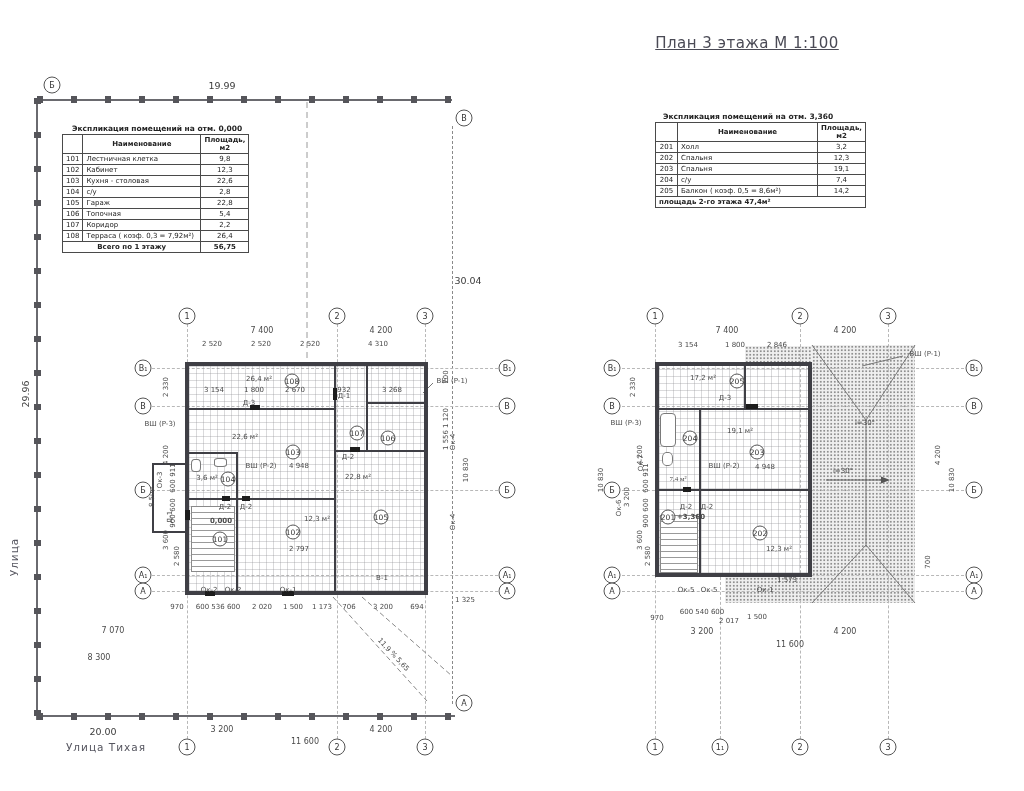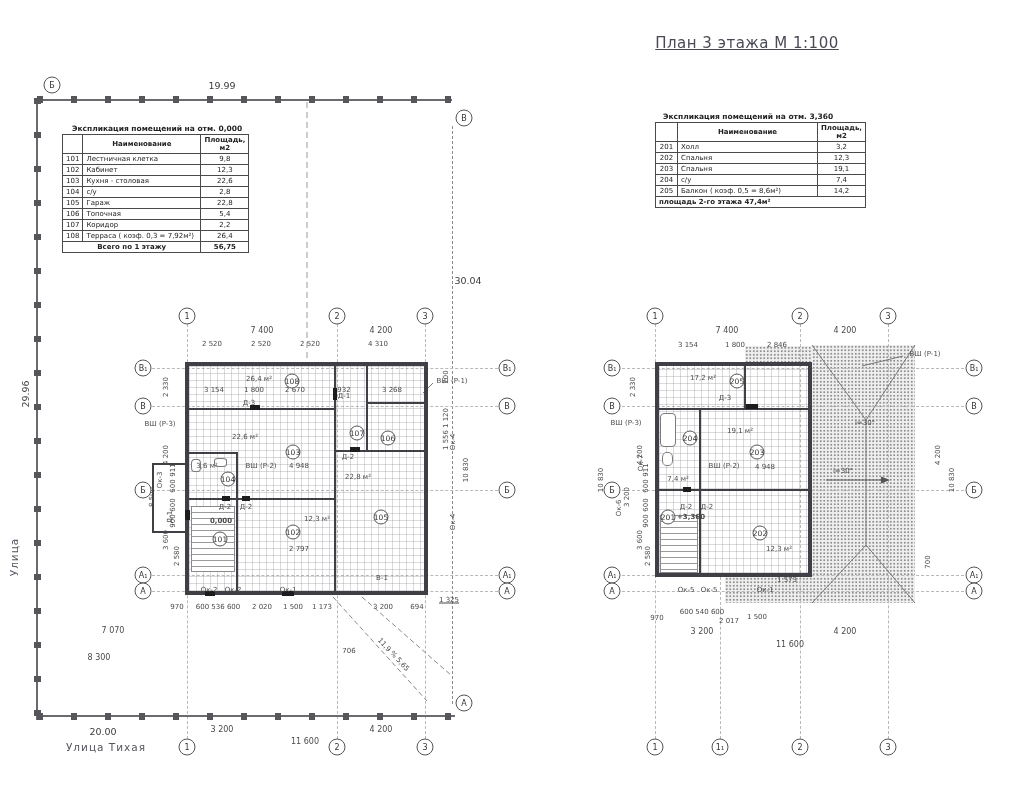--- a/index.html
+++ b/index.html
@@ -231,24 +231,24 @@
   <div class="tv sm" style="left:173px;top:521px;">900</div>
   <div class="tv sm" style="left:446px;top:377px;">700</div>
   <div class="tv sm" style="left:466px;top:470px;">10 830</div>
   <div class="tv sm" style="left:446px;top:440px;">1 556</div>
   <div class="tv sm" style="left:446px;top:418px;">1 120</div>
   <div class="t sm" style="left:177px;top:607px;">970</div>
   <div class="t sm" style="left:218px;top:607px;">600 536 600</div>
   <div class="t sm" style="left:262px;top:607px;">2 020</div>
   <div class="t sm" style="left:293px;top:607px;">1 500</div>
   <div class="t sm" style="left:322px;top:607px;">1 173</div>
-  <div class="t sm" style="left:349px;top:607px;margin-top:44px;">706</div>
+  <div class="t sm" style="left:349px;top:607px;">706</div>
   <div class="t sm" style="left:383px;top:607px;">3 200</div>
   <div class="t sm" style="left:417px;top:607px;">694</div>
-  <div class="t sm" style="left:449px;top:600px;text-decoration:underline;">1 325</div>
+  <div class="t sm" style="left:465px;top:600px;">1 325</div>
   <div class="t" style="left:222px;top:730px;">3 200</div>
   <div class="t" style="left:381px;top:730px;">4 200</div>
   <div class="t" style="left:305px;top:742px;">11 600</div>
   <div class="t" style="left:113px;top:631px;">7 070</div>
   <div class="t" style="left:99px;top:658px;">8 300</div>
   <div class="t sm" style="left:299px;top:466px;">4 948</div>
   <div class="t sm" style="left:299px;top:549px;">2 797</div>
   <div class="t sm" style="left:393px;top:655px;transform:translate(-50%,-50%) rotate(47deg);">11,9 %  5,65</div>
 
   <div class="tile" style="left:189px;top:366px;width:235px;height:225px;"></div>
@@ -277,21 +277,21 @@
   <div class="bub rbub" style="left:292px;top:381px;">108</div>
   <div class="bub rbub" style="left:293px;top:452px;">103</div>
   <div class="bub rbub" style="left:228px;top:479px;">104</div>
   <div class="bub rbub" style="left:220px;top:539px;">101</div>
   <div class="bub rbub" style="left:293px;top:532px;">102</div>
   <div class="bub rbub" style="left:381px;top:517px;">105</div>
   <div class="bub rbub" style="left:388px;top:438px;">106</div>
   <div class="bub rbub" style="left:357px;top:433px;">107</div>
   <div class="t sm" style="left:259px;top:379px;">26,4 м²</div>
   <div class="t sm" style="left:245px;top:437px;">22,6 м²</div>
-  <div class="t sm" style="left:207px;top:466px;">3,6 м²</div>
+  <div class="t sm" style="left:207px;top:478px;">3,6 м²</div>
   <div class="t sm" style="left:317px;top:519px;">12,3 м²</div>
   <div class="t sm" style="left:358px;top:477px;">22,8 м²</div>
 
   <div class="t sm" style="left:452px;top:381px;">ВШ (Р-1)</div>
   <div class="t sm" style="left:160px;top:424px;">ВШ (Р-3)</div>
   <div class="t sm" style="left:261px;top:466px;">ВШ (Р-2)</div>
   <div class="t sm" style="left:249px;top:403px;">Д-3</div>
   <div class="t sm" style="left:344px;top:396px;">Д-1</div>
   <div class="t sm" style="left:348px;top:457px;">Д-2</div>
   <div class="t sm" style="left:225px;top:507px;">Д-2</div>
@@ -376,21 +376,21 @@
   <div class="fix" style="left:662px;top:452px;width:11px;height:14px;border-radius:40%;"></div>
   <div class="dm" style="left:683px;top:487px;width:8px;height:5px;"></div>
   <div class="dm" style="left:746px;top:404px;width:12px;height:5px;"></div>
 
   <div class="bub rbub" style="left:737px;top:381px;">205</div>
   <div class="bub rbub" style="left:690px;top:438px;">204</div>
   <div class="bub rbub" style="left:757px;top:452px;">203</div>
   <div class="bub rbub" style="left:668px;top:517px;">201</div>
   <div class="bub rbub" style="left:760px;top:533px;">202</div>
   <div class="t sm" style="left:703px;top:378px;">17,2 м²</div>
-  <div class="t sm" style="left:678px;top:479px;">7,4 м²</div>
+  <div class="t sm" style="left:678px;top:479px;font-family:Liberation Serif, serif;">7,4 м²</div>
   <div class="t sm" style="left:740px;top:431px;">19,1 м²</div>
   <div class="t sm" style="left:691px;top:517px;font-weight:bold;">+3,360</div>
   <div class="t sm" style="left:779px;top:549px;">12,3 м²</div>
 
   <div class="t sm" style="left:925px;top:354px;">ВШ (Р-1)</div>
   <div class="t sm" style="left:626px;top:423px;">ВШ (Р-3)</div>
   <div class="t sm" style="left:724px;top:466px;">ВШ (Р-2)</div>
   <div class="t sm" style="left:725px;top:398px;">Д-3</div>
   <div class="t sm" style="left:686px;top:507px;">Д-2</div>
   <div class="t sm" style="left:707px;top:507px;">Д-2</div>

